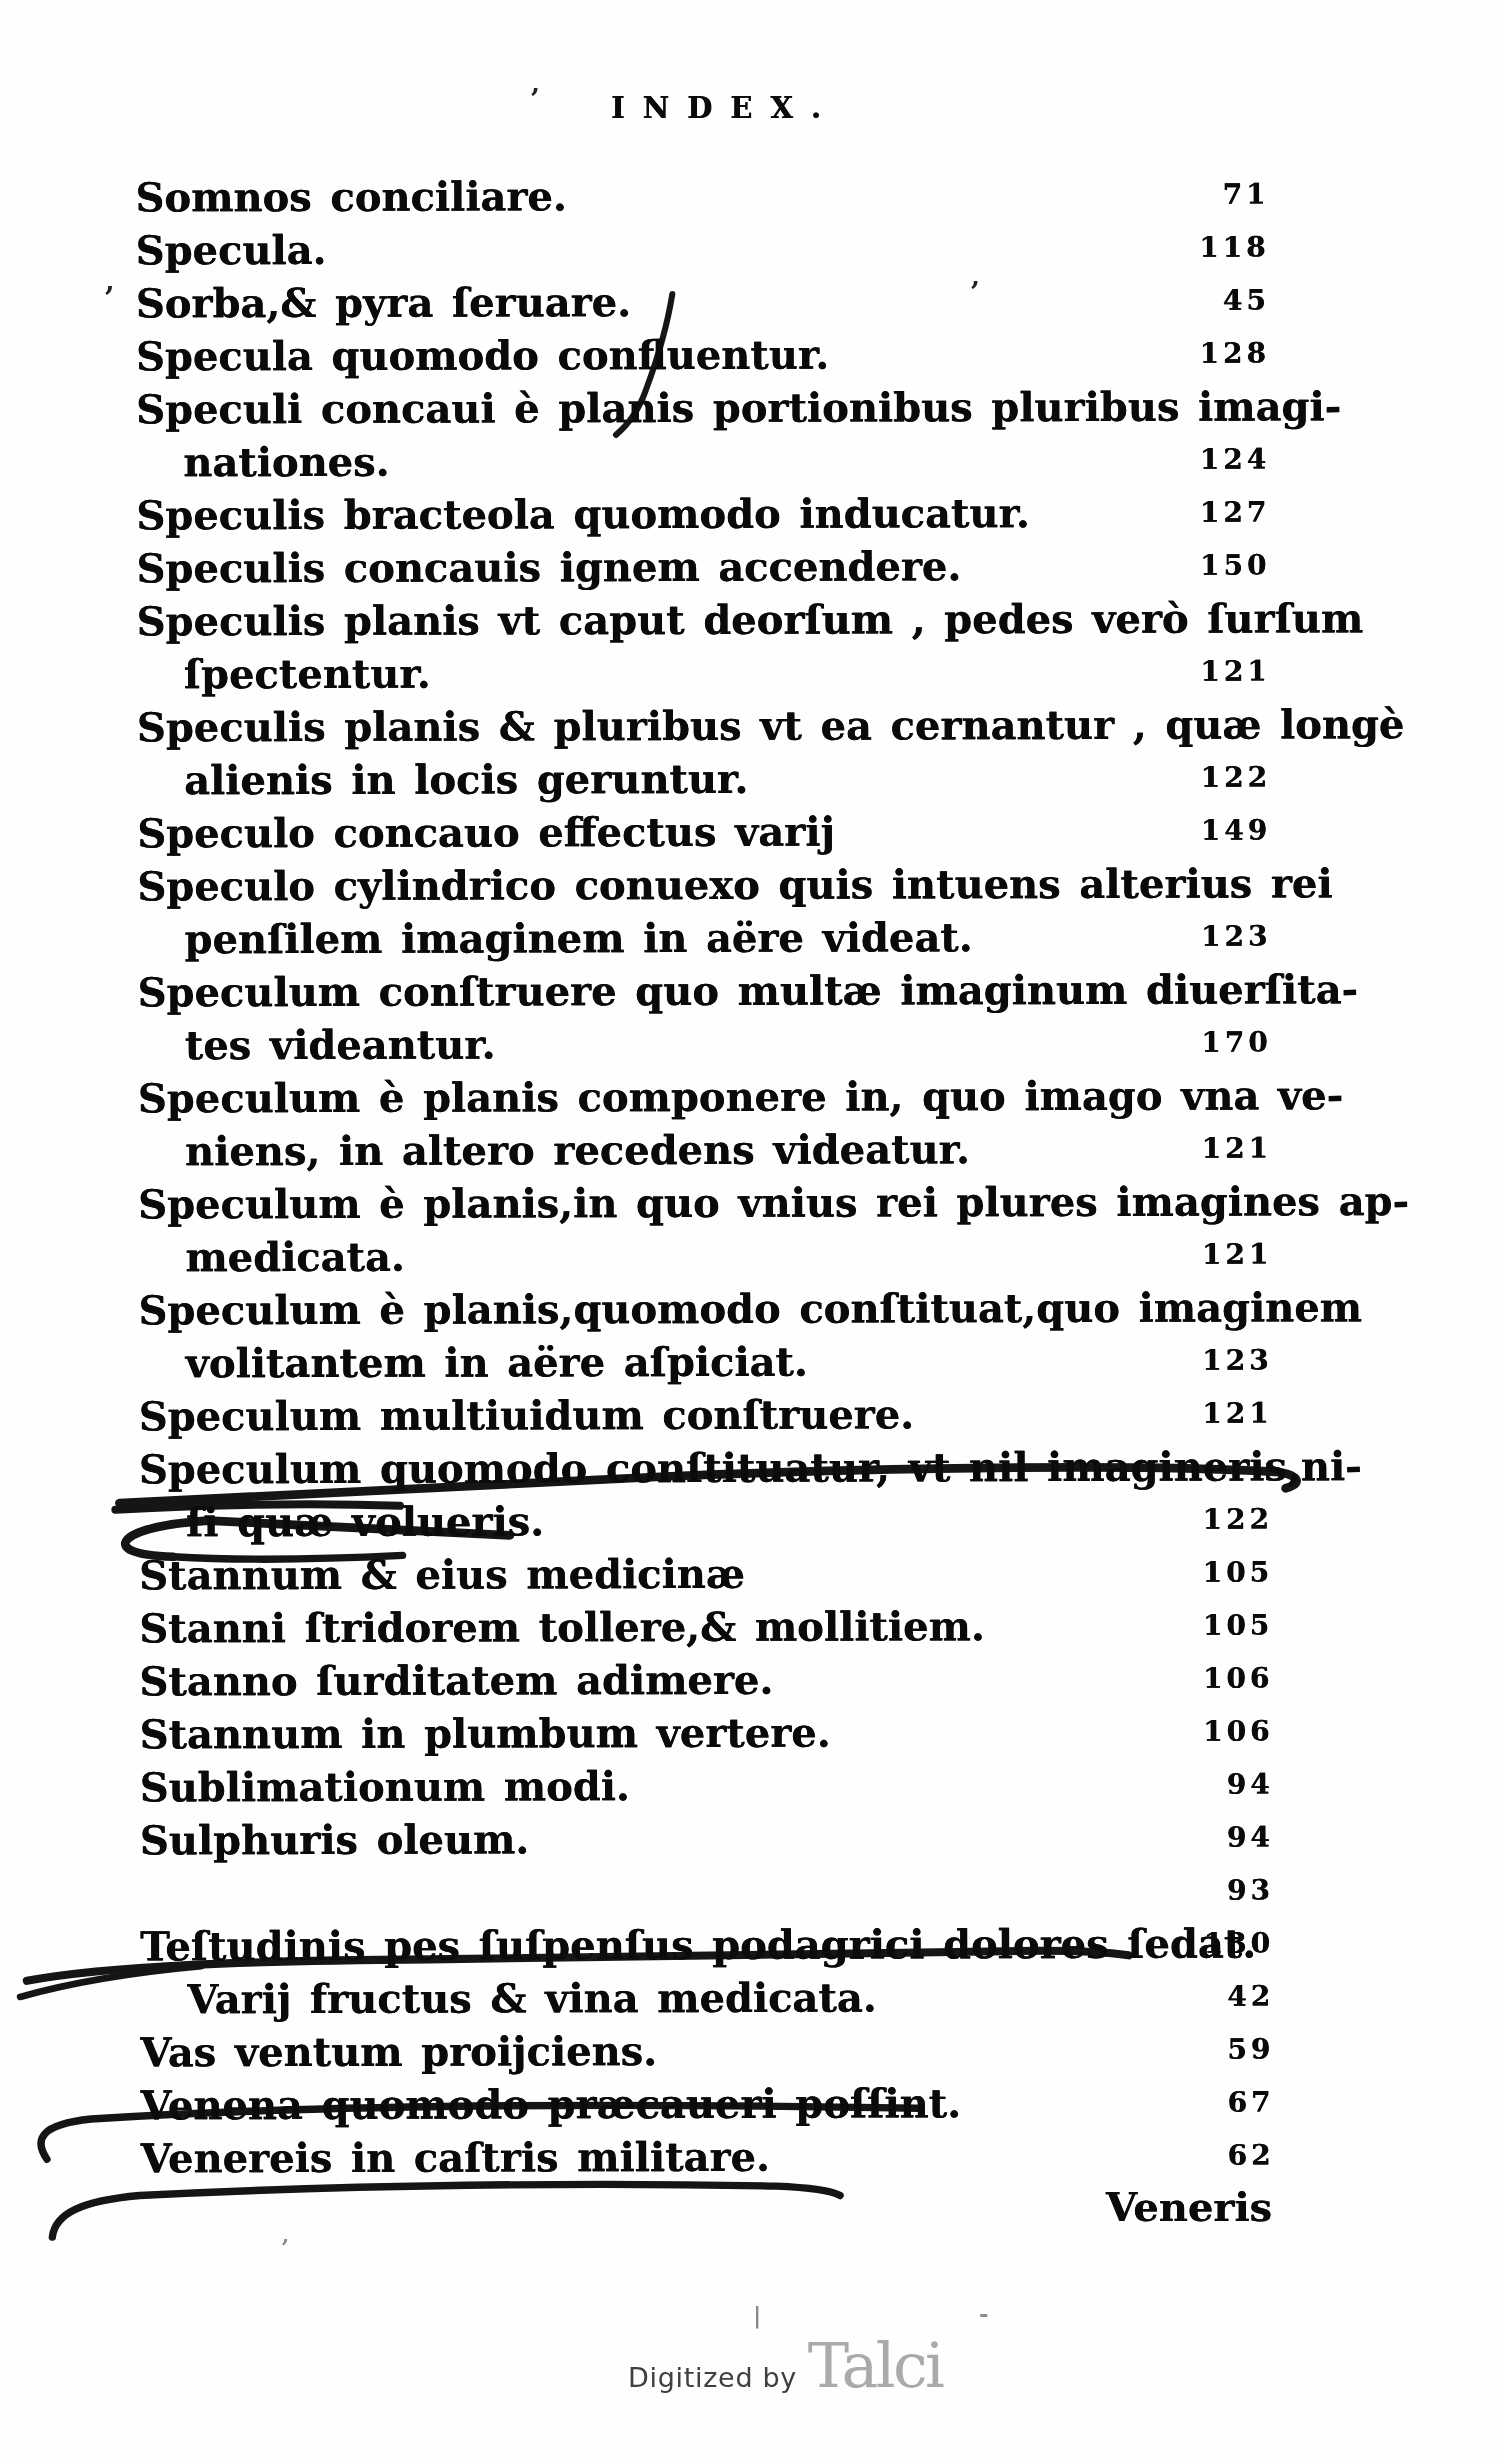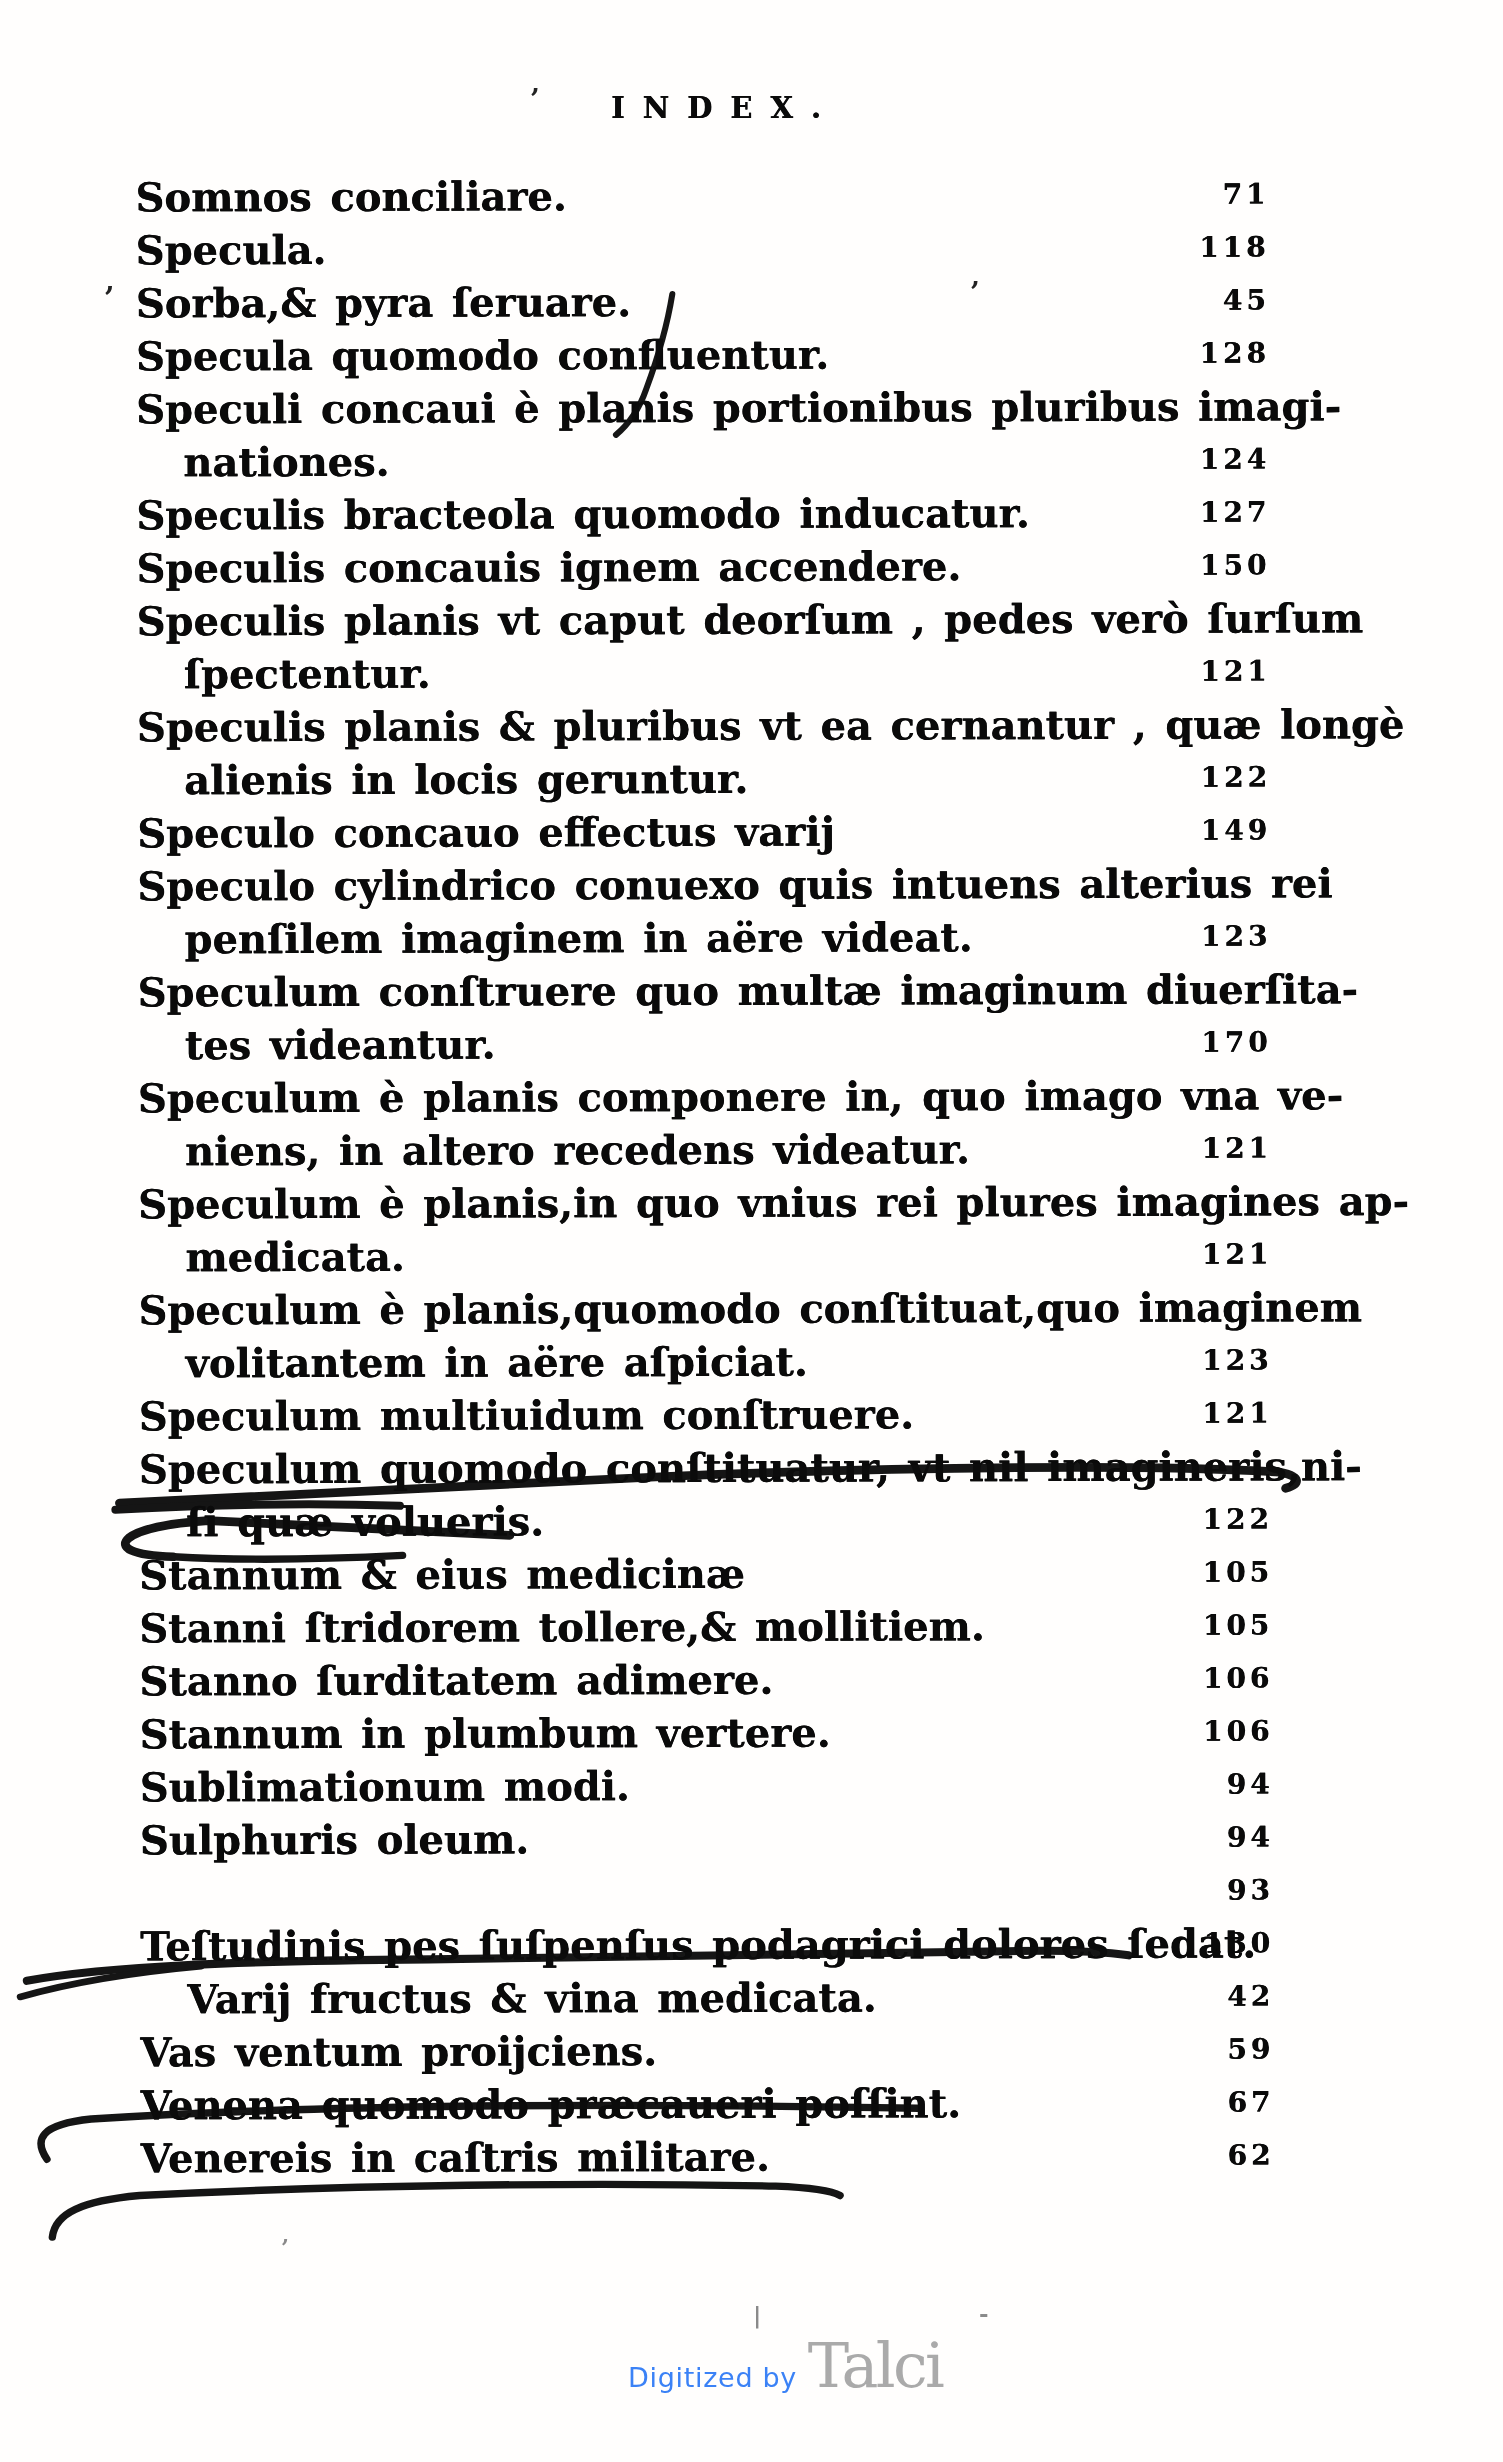--- a/index.html
+++ b/index.html
@@ -74,21 +74,21 @@
     left: 628px;
     top: 2329px;
     display: flex;
     align-items: baseline;
     gap: 10.7px;
   }
   .wm-prefix {
     font-family: "DejaVu Sans", sans-serif;
     font-size: 27px;
     font-weight: normal;
-    color: #3b82f6;
+    color: #404040;
     letter-spacing: 0.7px;
   }
   .wm-logo {
     font-family: "DejaVu Serif", serif;
     font-size: 62px;
     font-weight: normal;
     color: #aaaaaa;
     letter-spacing: -2.7px;
   }
   .speck {
@@ -292,20 +292,21 @@
         <span class="t">Venena quomodo præcaueri poſſint.</span>
         <span class="p">67</span>
       </div>
 
       <div class="row">
         <span class="t">Venereis in caſtris militare.</span>
         <span class="p">62</span>
       </div>
     </div>
 
+  <div class="catchword">Veneris</div>
 
   <svg class="ink-overlay" width="1503" height="2462" viewBox="0 0 2240 3669">
     <g fill="none" stroke="#0c0c0c" stroke-linecap="round" opacity="0.96">
 
       <path stroke-width="9" d="M 1002 438 C 994 488, 976 545, 963 580 C 952 612, 937 632, 918 648"></path>
 
       <path stroke-width="13" d="M 178 2240 C 420 2227, 700 2214, 1000 2200 C 1350 2186, 1720 2182, 1908 2194 C 1940 2200, 1938 2212, 1916 2218"></path>
       <path stroke-width="12" d="M 172 2250 C 320 2242, 460 2239, 596 2244"></path>
 
       <path stroke-width="13" d="M 258 2320 C 196 2318, 176 2306, 192 2292 C 210 2278, 250 2270, 310 2266 C 440 2272, 600 2280, 760 2288"></path>

